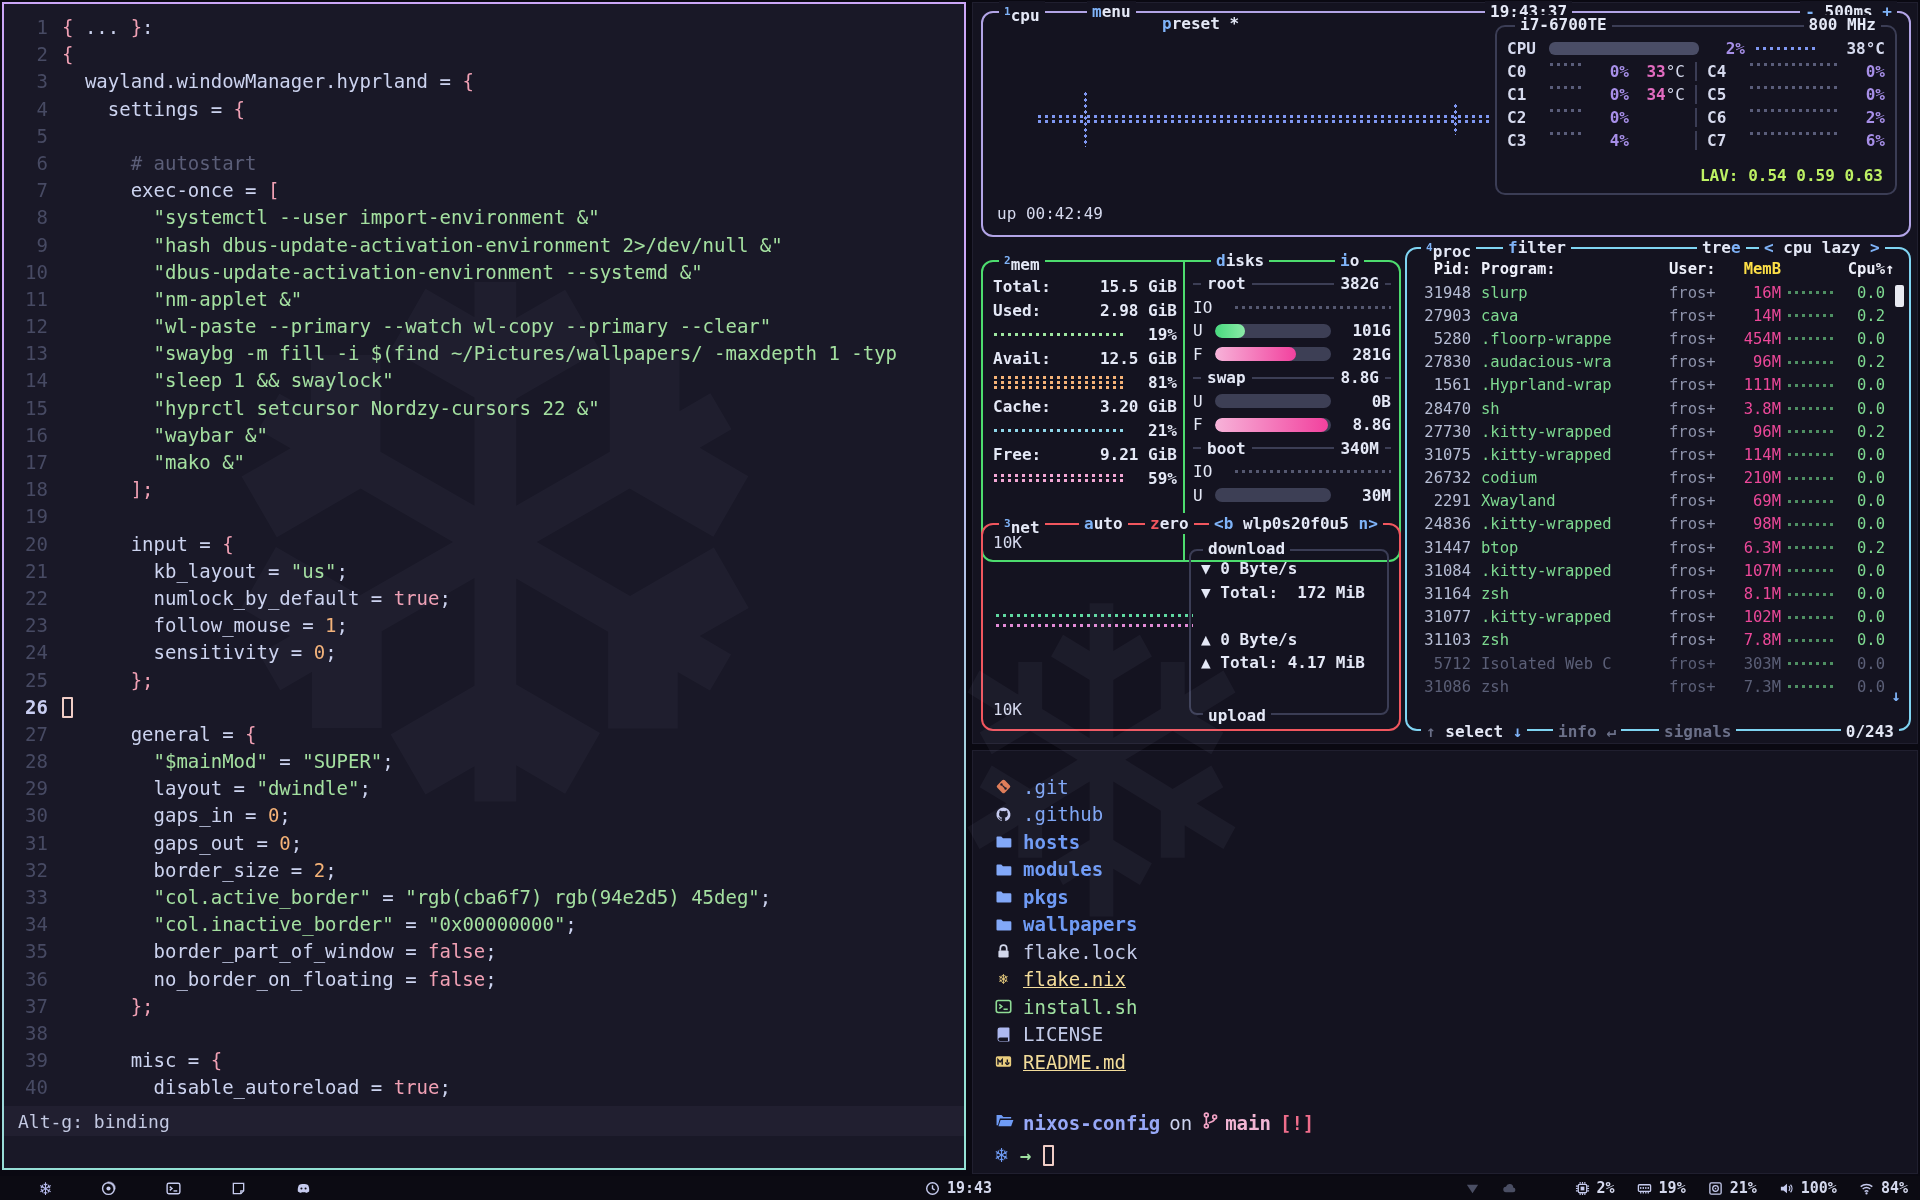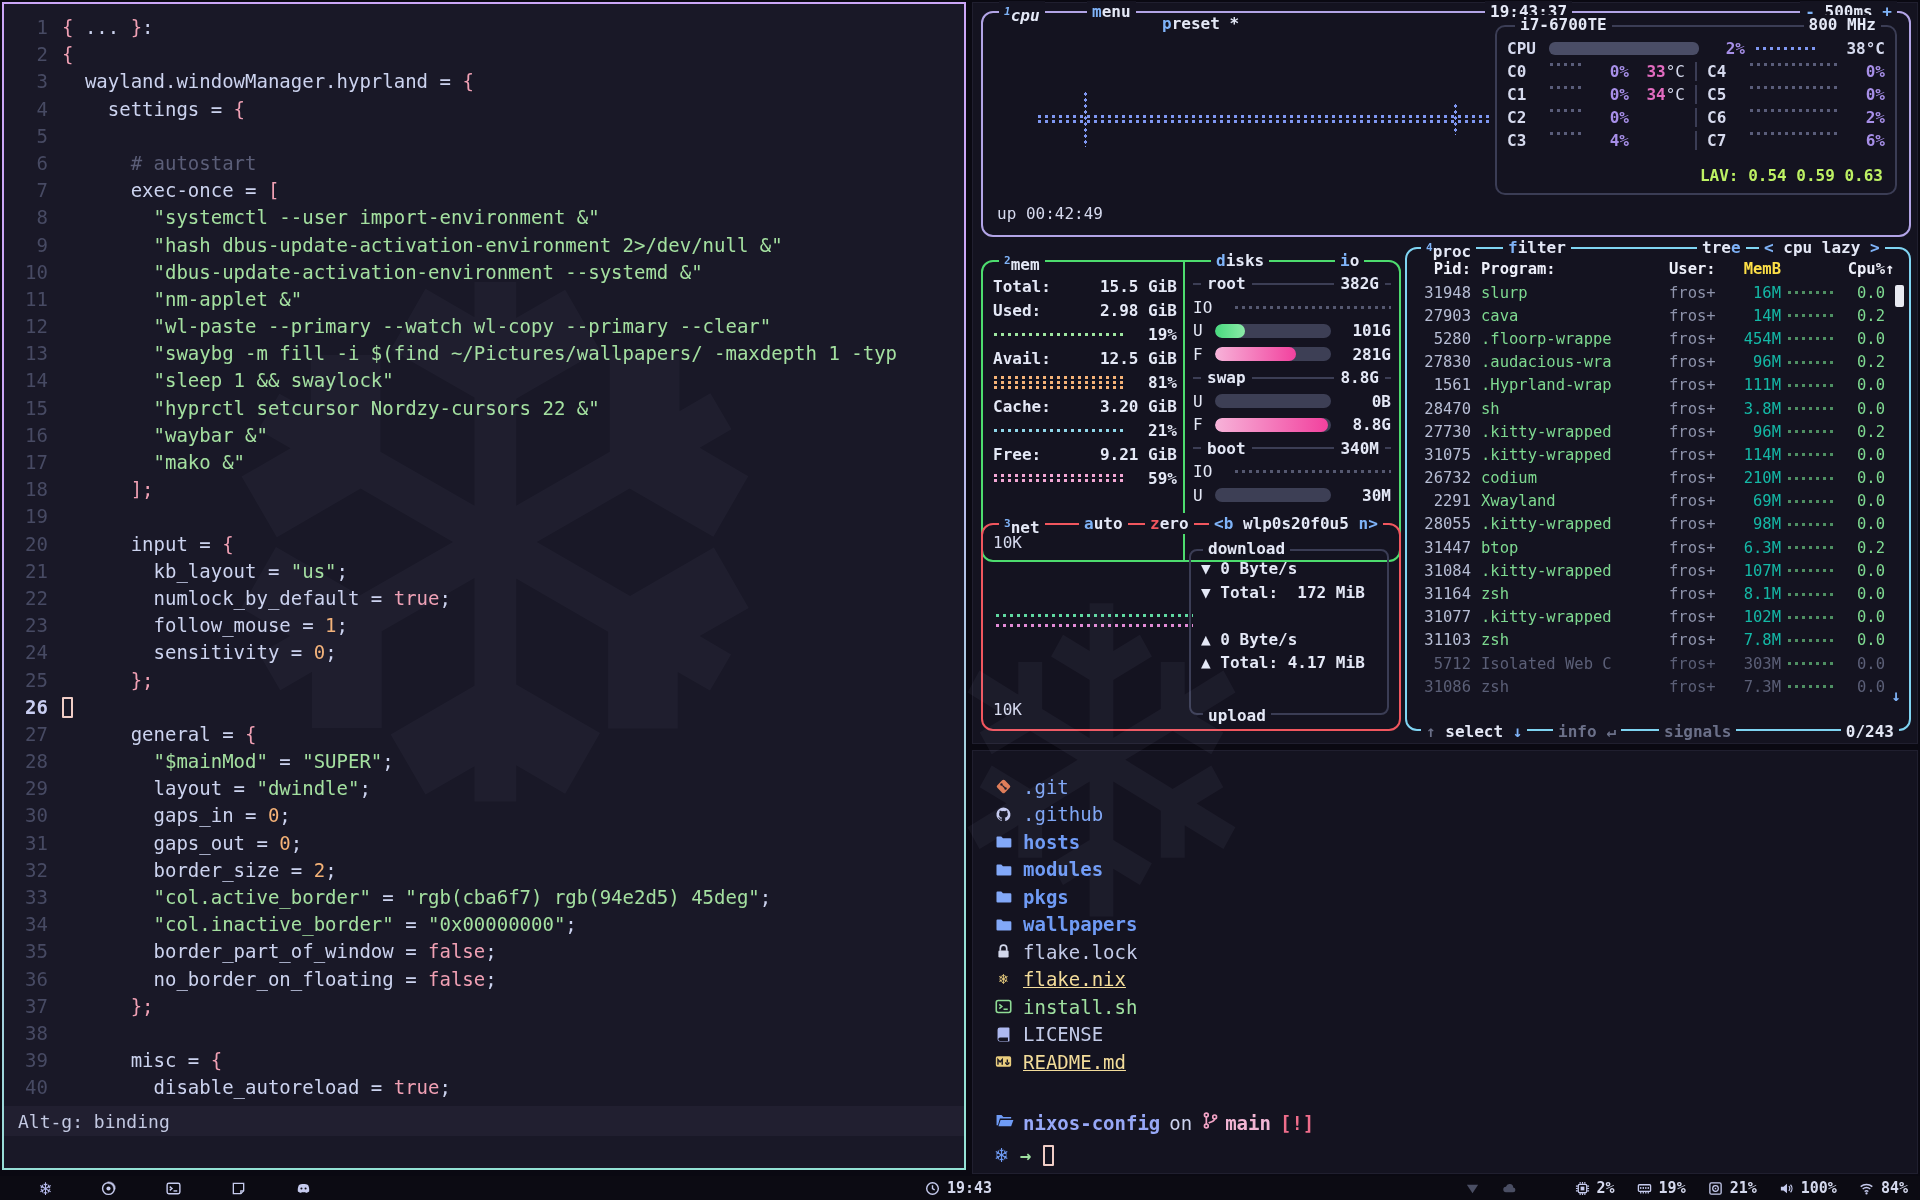--- a/index.html
+++ b/index.html
@@ -77,21 +77,21 @@
   .netrow{height:23.5px;font-weight:bold;white-space:pre;}
 
   #proc-box{left:432px;top:244px;width:506px;height:484px;border-color:#7fd4f2;}
   .pgrid{display:grid;grid-template-columns:62px 1fr 62px 56px 58px 46px 16px;
          align-items:center;padding:0 8px 0 12px;height:23.2px;font-size:15.5px;}
   #proc-header{position:absolute;left:0;right:0;top:8px;color:#eef0fa;font-weight:bold;}
   #proc-rows{position:absolute;left:0;right:0;top:32px;}
   .c-pid{text-align:right;color:#b6bdd4;padding-right:10px;}
   .c-prog{color:#7ed990;}
   .c-user{color:#8e93ab;padding-left:6px;}
-  .c-mem{text-align:right;color:#14b8a6;}
+  .c-mem{text-align:right;color:#ec4899;}
   .c-dots{height:5px;margin:0 6px;--dc:#4f8f63;}
   .c-cpu{text-align:right;color:#7ed990;}
   .prow.dim .c-pid,.prow.dim .c-prog,.prow.dim .c-user,
   .prow.dim .c-mem,.prow.dim .c-cpu{color:#5b5f77;}
   #proc-scroll{position:absolute;right:5px;top:36px;width:9px;height:22px;
                background:#e8eaf2;border-radius:2px;}
   #proc-downarrow{position:absolute;right:8px;bottom:24px;color:#7fb3f8;font-weight:bold;}
   .dimtxt{color:#6b7089;}
 
   
@@ -129,21 +129,21 @@
   <div class="win" id="editor">
     <div id="code"><div class="eline"><span class="lnum">1</span><span class="tk-p">{</span><span class="tk-w"> ... </span><span class="tk-p">}</span><span class="tk-w">:</span></div><div class="eline"><span class="lnum">2</span><span class="tk-p">{</span></div><div class="eline"><span class="lnum">3</span><span class="tk-w">  wayland.windowManager.hyprland = </span><span class="tk-p">{</span></div><div class="eline"><span class="lnum">4</span><span class="tk-w">    settings = </span><span class="tk-p">{</span></div><div class="eline"><span class="lnum">5</span></div><div class="eline"><span class="lnum">6</span><span class="tk-c">      # autostart</span></div><div class="eline"><span class="lnum">7</span><span class="tk-w">      exec-once = </span><span class="tk-p">[</span></div><div class="eline"><span class="lnum">8</span><span class="tk-g">        "systemctl --user import-environment &amp;"</span></div><div class="eline"><span class="lnum">9</span><span class="tk-g">        "hash dbus-update-activation-environment 2&gt;/dev/null &amp;"</span></div><div class="eline"><span class="lnum">10</span><span class="tk-g">        "dbus-update-activation-environment --systemd &amp;"</span></div><div class="eline"><span class="lnum">11</span><span class="tk-g">        "nm-applet &amp;"</span></div><div class="eline"><span class="lnum">12</span><span class="tk-g">        "wl-paste --primary --watch wl-copy --primary --clear"</span></div><div class="eline"><span class="lnum">13</span><span class="tk-g">        "swaybg -m fill -i $(find ~/Pictures/wallpapers/ -maxdepth 1 -typ</span></div><div class="eline"><span class="lnum">14</span><span class="tk-g">        "sleep 1 &amp;&amp; swaylock"</span></div><div class="eline"><span class="lnum">15</span><span class="tk-g">        "hyprctl setcursor Nordzy-cursors 22 &amp;"</span></div><div class="eline"><span class="lnum">16</span><span class="tk-g">        "waybar &amp;"</span></div><div class="eline"><span class="lnum">17</span><span class="tk-g">        "mako &amp;"</span></div><div class="eline"><span class="lnum">18</span><span class="tk-p">      ];</span></div><div class="eline"><span class="lnum">19</span></div><div class="eline"><span class="lnum">20</span><span class="tk-w">      input = </span><span class="tk-p">{</span></div><div class="eline"><span class="lnum">21</span><span class="tk-w">        kb_layout = </span><span class="tk-g">"us"</span><span class="tk-w">;</span></div><div class="eline"><span class="lnum">22</span><span class="tk-w">        numlock_by_default = </span><span class="tk-p">true</span><span class="tk-w">;</span></div><div class="eline"><span class="lnum">23</span><span class="tk-w">        follow_mouse = </span><span class="tk-o">1</span><span class="tk-w">;</span></div><div class="eline"><span class="lnum">24</span><span class="tk-w">        sensitivity = </span><span class="tk-o">0</span><span class="tk-w">;</span></div><div class="eline"><span class="lnum">25</span><span class="tk-p">      };</span></div><div class="eline"><span class="lnum cur">26</span><span class="cursorbox"></span></div><div class="eline"><span class="lnum">27</span><span class="tk-w">      general = </span><span class="tk-p">{</span></div><div class="eline"><span class="lnum">28</span><span class="tk-g">        "$mainMod"</span><span class="tk-w"> = </span><span class="tk-g">"SUPER"</span><span class="tk-w">;</span></div><div class="eline"><span class="lnum">29</span><span class="tk-w">        layout = </span><span class="tk-g">"dwindle"</span><span class="tk-w">;</span></div><div class="eline"><span class="lnum">30</span><span class="tk-w">        gaps_in = </span><span class="tk-o">0</span><span class="tk-w">;</span></div><div class="eline"><span class="lnum">31</span><span class="tk-w">        gaps_out = </span><span class="tk-o">0</span><span class="tk-w">;</span></div><div class="eline"><span class="lnum">32</span><span class="tk-w">        border_size = </span><span class="tk-o">2</span><span class="tk-w">;</span></div><div class="eline"><span class="lnum">33</span><span class="tk-g">        "col.active_border"</span><span class="tk-w"> = </span><span class="tk-g">"rgb(cba6f7) rgb(94e2d5) 45deg"</span><span class="tk-w">;</span></div><div class="eline"><span class="lnum">34</span><span class="tk-g">        "col.inactive_border"</span><span class="tk-w"> = </span><span class="tk-g">"0x00000000"</span><span class="tk-w">;</span></div><div class="eline"><span class="lnum">35</span><span class="tk-w">        border_part_of_window = </span><span class="tk-p">false</span><span class="tk-w">;</span></div><div class="eline"><span class="lnum">36</span><span class="tk-w">        no_border_on_floating = </span><span class="tk-p">false</span><span class="tk-w">;</span></div><div class="eline"><span class="lnum">37</span><span class="tk-p">      };</span></div><div class="eline"><span class="lnum">38</span></div><div class="eline"><span class="lnum">39</span><span class="tk-w">      misc = </span><span class="tk-p">{</span></div><div class="eline"><span class="lnum">40</span><span class="tk-w">        disable_autoreload = </span><span class="tk-p">true</span><span class="tk-w">;</span></div></div>
     <div id="statusbar">
       <span>Alt-g: binding</span>
     </div>
   </div>
 
   <div class="win" id="btop">
 
     <div class="bbox" id="cpu-box">
-      <span class="bt" style="left:16px;font-style:italic;"><sup class="bn">1</sup><span>cpu</span></span>
+      <span class="bt" style="left:16px;"><sup class="bn">1</sup><span>cpu</span></span>
       <span class="bt" style="left:104px;"><span class="hk">m</span><span>enu</span></span>
       <span class="bt" style="left:174px;margin-top:12px;"><span class="hk">p</span><span>reset *</span></span>
       <span class="bt" style="left:502px;">19:43:37</span>
       <span class="bt" style="right:12px;"><span class="hk">-</span> <span>500ms</span> <span class="hk">+</span></span>
 
       <div id="cpu-graph" class="dots"></div>
       <div class="vdots" style="left:100px;top:78px;height:56px;--dc:#7f97f2;"></div>
       <div class="vdots" style="left:470px;top:90px;height:32px;--dc:#7f97f2;"></div>
       <div id="uptime">up 00:42:49</div>
 
@@ -445,21 +445,21 @@
           <div class="pgrid prow">
             <span class="c-pid">2291</span>
             <span class="c-prog">Xwayland</span>
             <span class="c-user">fros+</span>
             <span class="c-mem">69M</span>
             <span class="dots c-dots"></span>
             <span class="c-cpu">0.0</span>
             <span></span>
           </div>
           <div class="pgrid prow">
-            <span class="c-pid">28055</span>
+            <span class="c-pid">24836</span>
             <span class="c-prog">.kitty-wrapped</span>
             <span class="c-user">fros+</span>
             <span class="c-mem">98M</span>
             <span class="dots c-dots"></span>
             <span class="c-cpu">0.0</span>
             <span></span>
           </div>
           <div class="pgrid prow">
             <span class="c-pid">31447</span>
             <span class="c-prog">btop</span>

